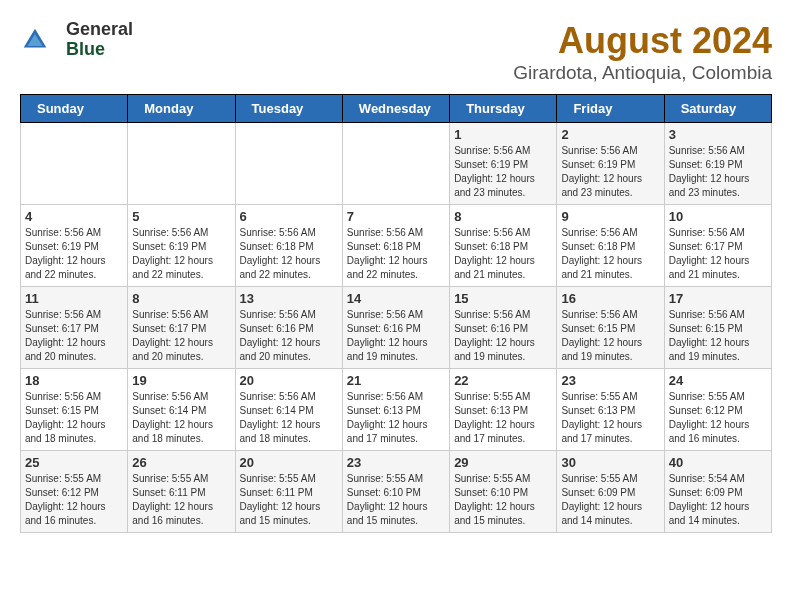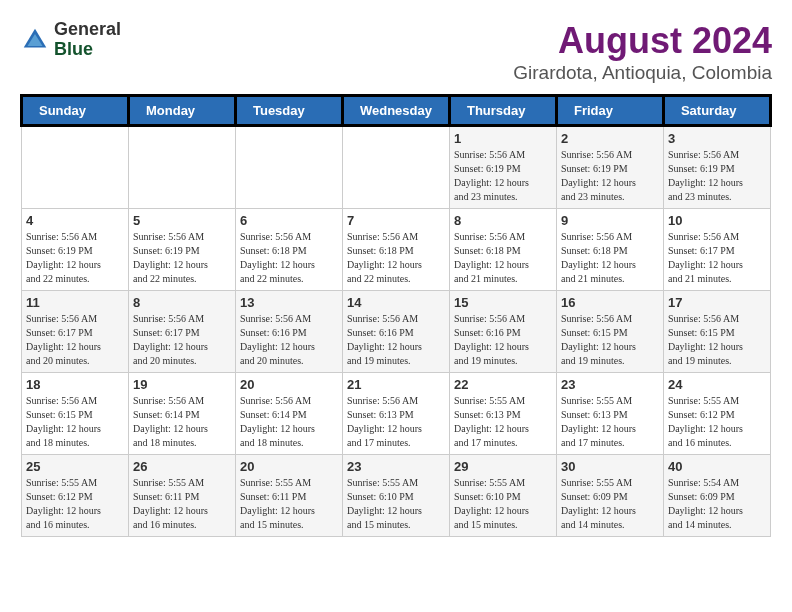--- a/index.html
+++ b/index.html
@@ -12,58 +12,58 @@
     }
     .header-area {
       display: flex;
       justify-content: space-between;
       align-items: flex-start;
       margin-bottom: 10px;
     }
     .logo {
       display: flex;
       align-items: center;
-      gap: 4px;
+      gap: 16px;
     }
     .logo-text {
       font-size: 18px;
       font-weight: bold;
       line-height: 1.1;
     }
     .logo-general { color: #333; }
     .logo-blue { color: #14532d; }
     .logo-icon {
       width: 30px;
       height: 30px;
     }
     .title-area {
       text-align: right;
     }
     .main-title {
       font-size: 36px;
       font-weight: bold;
-      color: #701a75;
+      color: #a16207;
     }
     .subtitle {
       font-size: 19px;
       color: #555;
     }
     .calendar {
       width: 100%;
       border-collapse: collapse;
       font-size: 11px;
     }
     .calendar thead tr th {
       background-color: #2a6db5;
       color: #fff;
       padding: 6px 16px;
       text-align: left;
       font-size: 13px;
       font-weight: bold;
-      border: 3px solid #000000;
+      border: 1px solid #000000;
     }
     .calendar tbody tr td {
       vertical-align: top;
       padding: 4px;
       border: 1px solid #ccc;
       width: calc(100% / 7);
       min-height: 80px;
       background: #fff;
     }
     .calendar tbody tr:nth-child(odd) td {
@@ -76,21 +76,20 @@
       font-weight: bold;
       font-size: 13px;
       color: #333;
       display: block;
       margin-bottom: 2px;
     }
     .day-info {
       font-size: 10px;
       color: #333;
       line-height: 1.4;
-      font-family: Liberation Serif, serif;
     }
     .empty-cell {
       background: #fff !important;
     }
   </style>
 </head>
 <body>
 
 <div class="header-area">
   <div class="logo">

